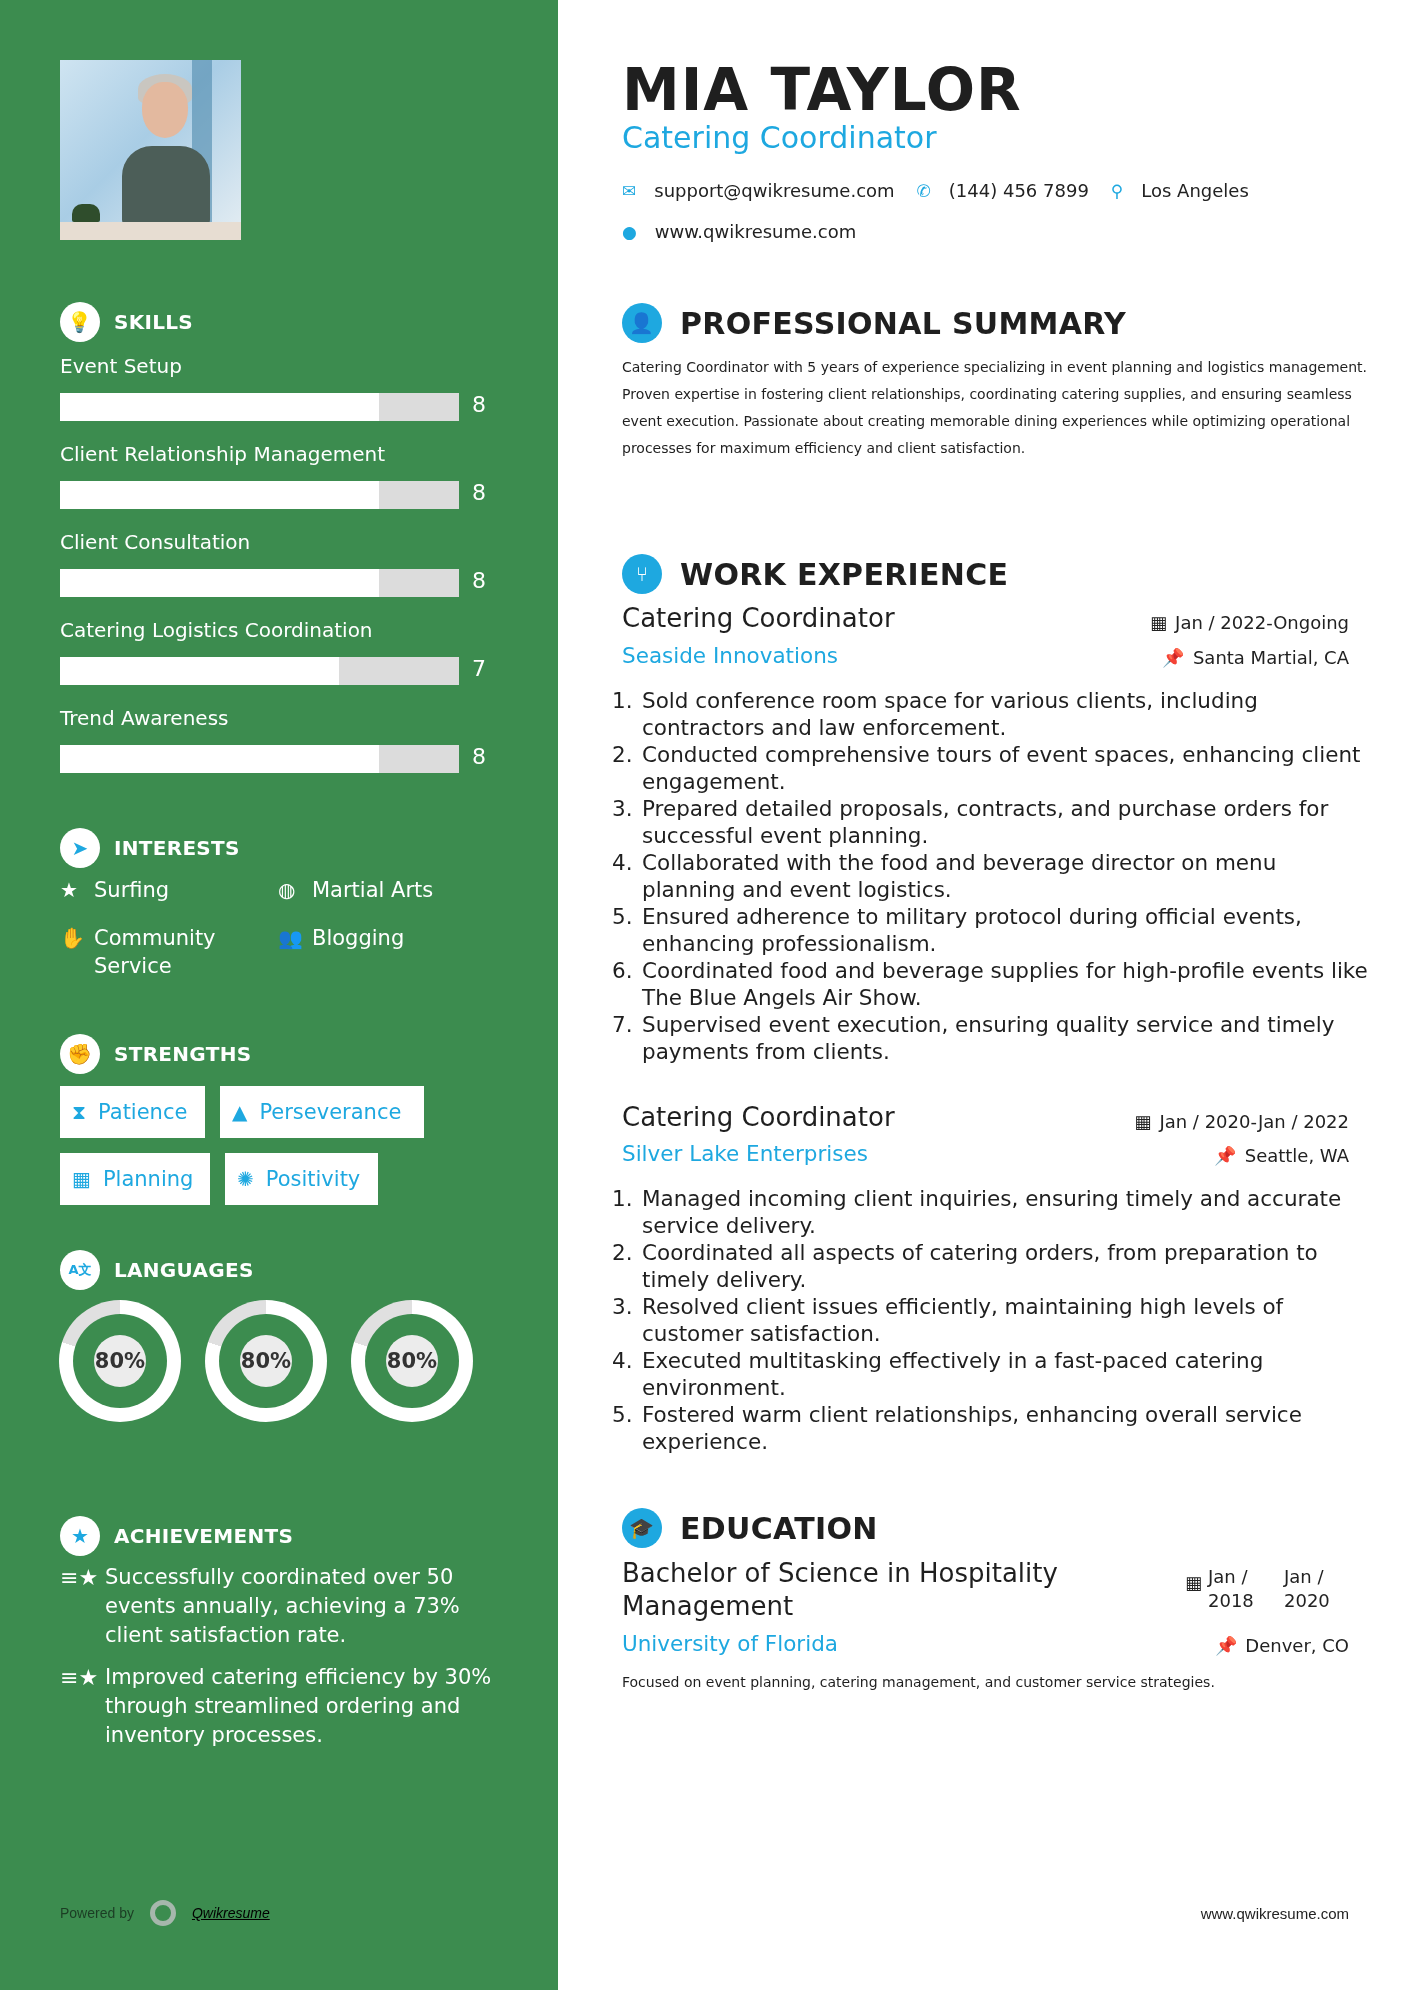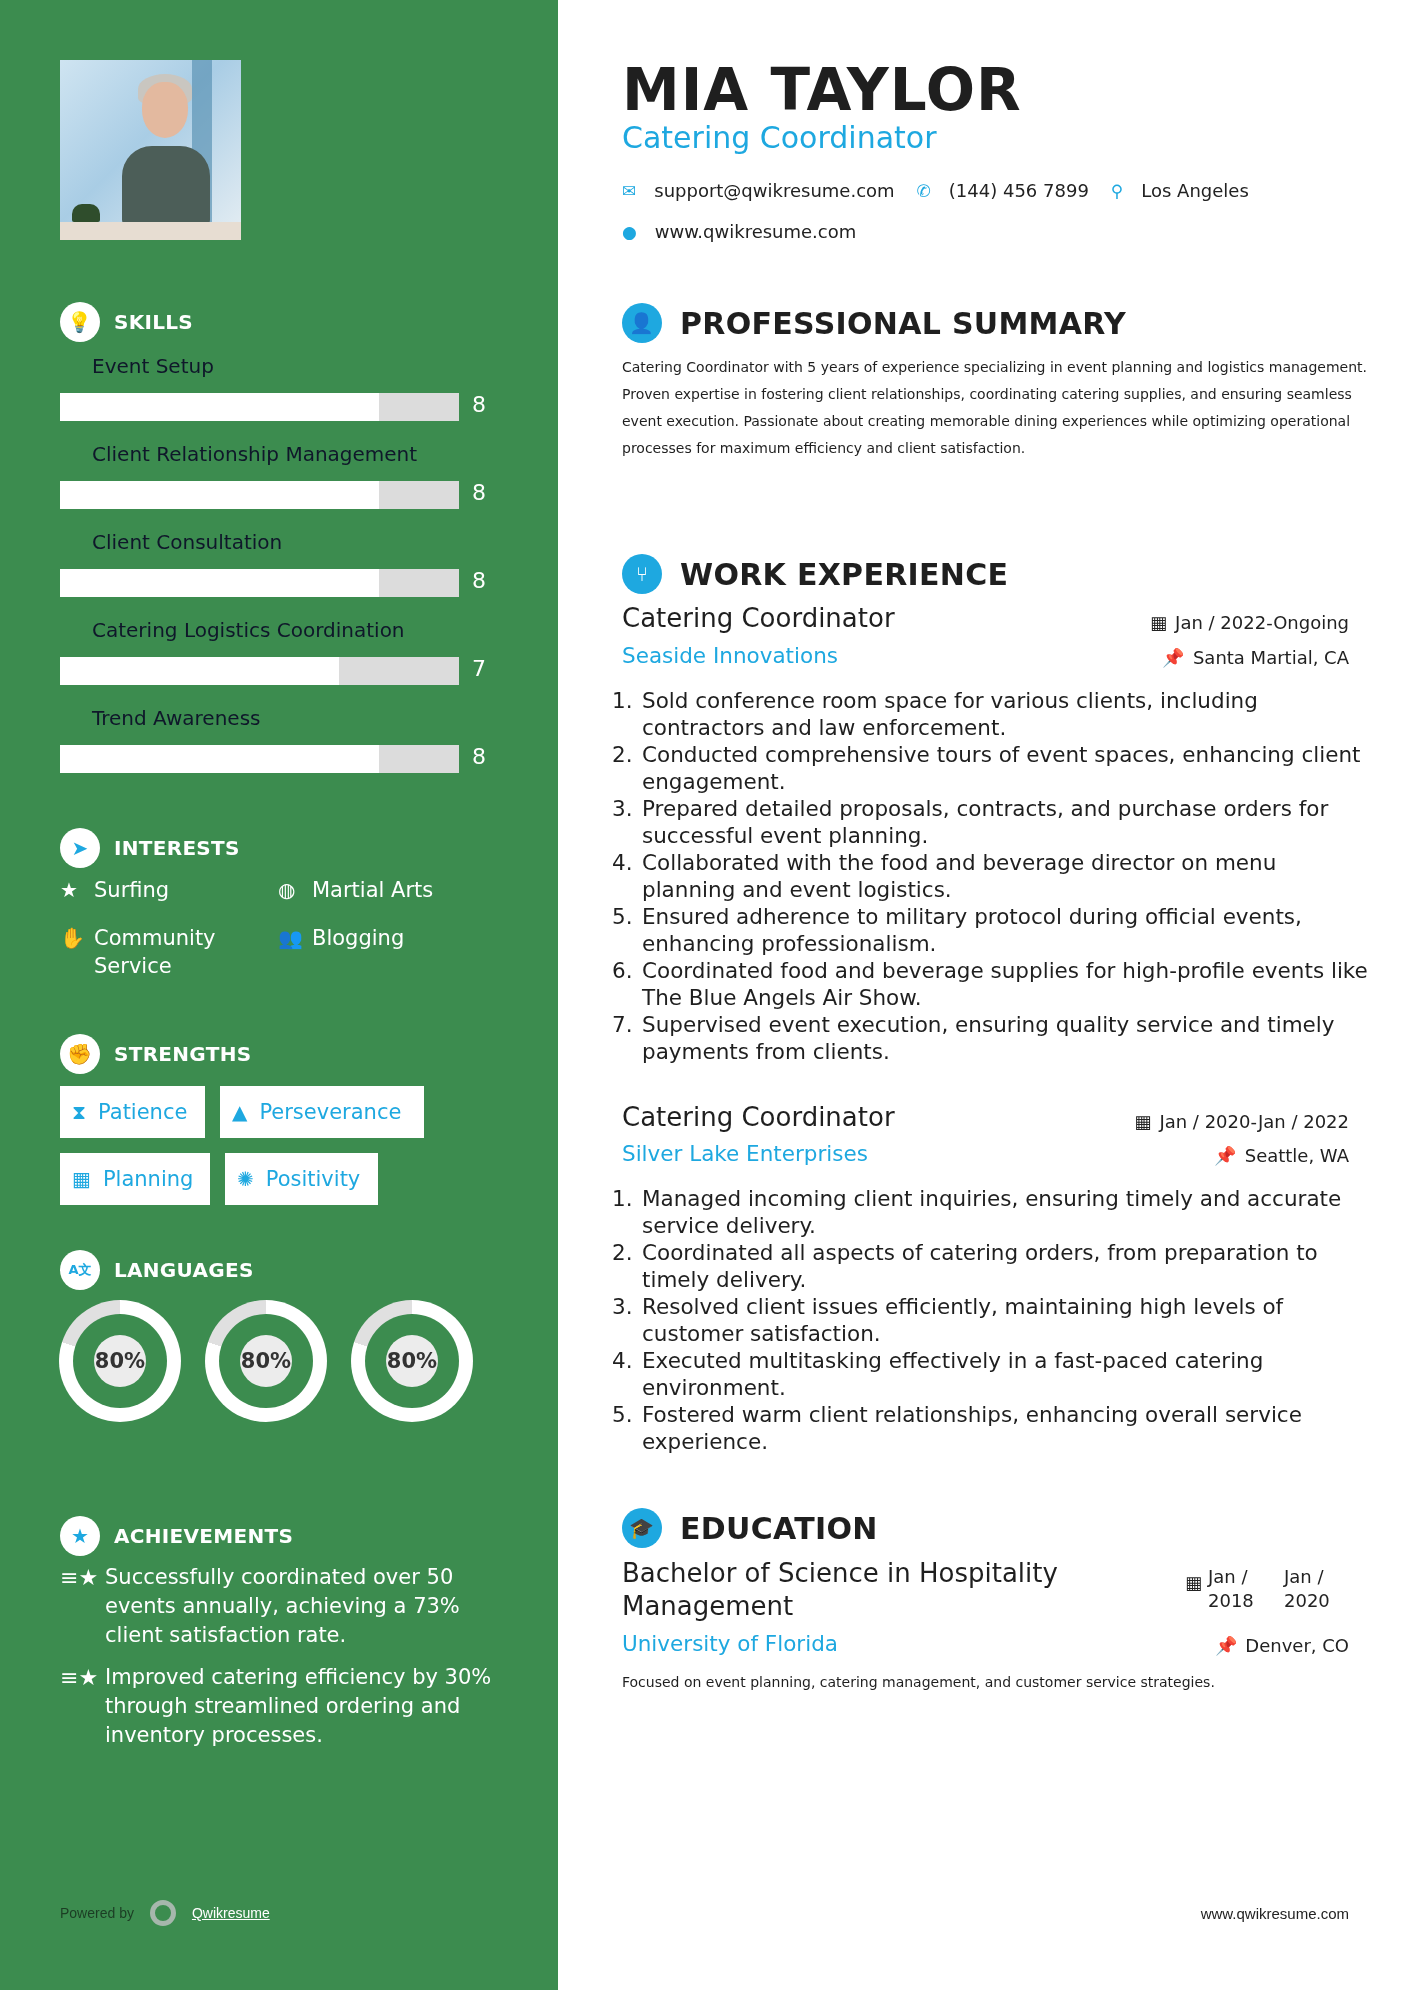--- a/index.html
+++ b/index.html
@@ -13,21 +13,21 @@
   .photo .desk { position: absolute; left: 0; bottom: 0; width: 181px; height: 18px; background: #e7ddd2; }
   .photo .plant { position: absolute; left: 12px; bottom: 18px; width: 28px; height: 18px; background: #2f4d2c; border-radius: 10px 10px 2px 2px; }
   .photo .body { position: absolute; left: 62px; top: 86px; width: 88px; height: 80px; background: #4c5e58; border-radius: 30px 30px 6px 6px; }
   .photo .head { position: absolute; left: 82px; top: 22px; width: 46px; height: 56px; background: #e3b99f; border-radius: 45% 45% 50% 50%; }
   .photo .hair { position: absolute; left: 78px; top: 14px; width: 54px; height: 30px; background: #c9c6c0; border-radius: 50% 50% 20% 20%; }
 
   .s-head { position: absolute; left: 60px; display: flex; align-items: center; height: 42px; }
   .s-head .ic { width: 40px; height: 40px; border-radius: 50%; background: #ffffff; display: flex; align-items: center; justify-content: center; color: #1ea8e0; font-size: 20px; margin-right: 14px; }
   .s-head .t { font-family: "DejaVu Sans", sans-serif; font-weight: bold; font-size: 20px; letter-spacing: 0.3px; color: #ffffff; }
 
-  .skill-label { position: absolute; left: 60px; font-size: 20px; color: #0f172a; margin-left: 32px; }
+  .skill-label { position: absolute; left: 60px; font-size: 20px; color: #ffffff; }
   .skill-bar { position: absolute; left: 60px; width: 399px; height: 28px; background: #dcdcdc; }
   .skill-bar .fill { height: 100%; background: #ffffff; }
   .skill-val { position: absolute; left: 472px; font-size: 22px; color: #ffffff; }
 
   .interest { position: absolute; font-size: 21px; color: #ffffff; display: flex; align-items: flex-start; line-height: 28px; }
   .interest .g { width: 34px; font-size: 20px; }
 
   .chip { position: absolute; height: 52px; background: #ffffff; display: flex; align-items: center; padding: 0 12px; color: #1ea8e0; font-size: 21px; }
   .chip .g { margin-right: 12px; font-size: 20px; }
 
@@ -36,21 +36,21 @@
   .ring .inner { position: absolute; left: 14px; top: 14px; width: 94px; height: 94px; border-radius: 50%; background: #3c8c4f; }
   .ring .core { position: absolute; left: 35px; top: 35px; width: 52px; height: 52px; border-radius: 50%; background: #ececec; }
   .ring .pct { position: absolute; left: 0; top: 0; width: 122px; height: 122px; display: flex; align-items: center; justify-content: center; font-size: 21px; font-weight: bold; color: #333333; }
   .lang .name { margin-top: 20px; font-size: 21px; color: #ffffff; }
 
   .ach { position: absolute; left: 60px; width: 440px; display: flex; font-size: 21px; line-height: 29px; color: #ffffff; }
   .ach .g { width: 45px; flex: none; font-size: 22px; }
 
   .powered { position: absolute; left: 60px; top: 1900px; display: flex; align-items: center; font-family: "Liberation Sans", sans-serif; font-size: 14px; color: #1c3d24; }
   .powered .q { width: 26px; height: 26px; border-radius: 50%; border: 5px solid #a6b7ac; margin: 0 16px 0 16px; }
-  .powered a { color: #ffffff; text-decoration: underline; }
+  .powered a { color: #000000; text-decoration: underline; font-style: italic; }
 
   
   .name { position: absolute; left: 622px; top: 56px; font-size: 58px; font-weight: bold; letter-spacing: 1px; color: #1f1f1f; }
   .jobtitle { position: absolute; left: 622px; top: 120px; font-size: 30px; color: #1ea8e0; }
   .contact { position: absolute; left: 622px; display: flex; align-items: center; font-size: 18px; color: #222222; }
   .contact .g { color: #1ea8e0; margin-right: 18px; font-size: 17px; }
   .contact .sep { width: 22px; }
 
   .m-head { position: absolute; left: 622px; display: flex; align-items: center; }
   .m-head .ic { width: 40px; height: 40px; border-radius: 50%; background: #1ea8e0; color: #ffffff; display: flex; align-items: center; justify-content: center; font-size: 20px; margin-right: 18px; }

